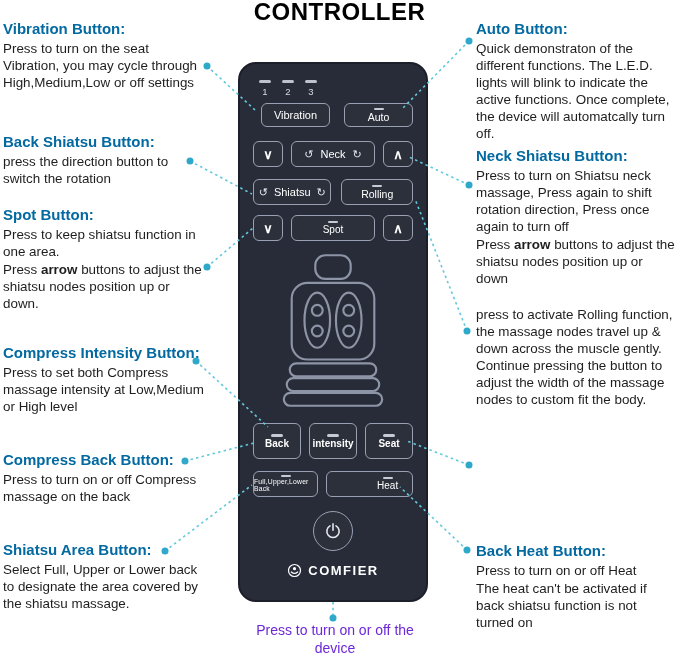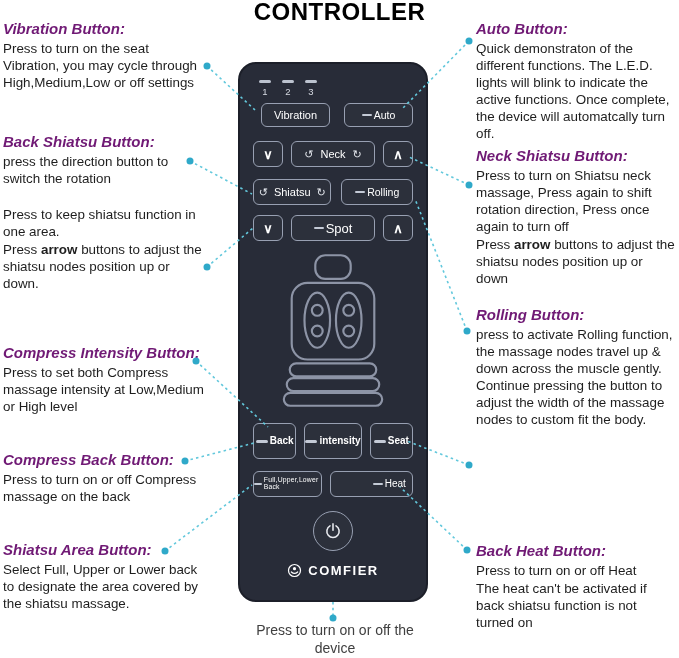--- a/index.html
+++ b/index.html
@@ -1,39 +1,39 @@
 <!DOCTYPE html>
 <html style="--remote-body: #282c38; --button-border: #98a0b2; --leader-line: #63c8dc; --leader-dot: #2fa9c9;"><head>
 <meta charset="utf-8">
 <style>
   html,body{margin:0;padding:0;background:#fff;}
   .page{position:relative;width:679px;height:658px;background:#fff;overflow:hidden;
         font-family:"Liberation Sans",sans-serif;color:#1b1b1b;}
   .title{position:absolute;top:-2px;left:0;right:0;margin:0;text-align:center;
          font-size:24px;font-weight:bold;letter-spacing:.5px;color:#000;}
   .ann{position:absolute;}
-  .ann-h{font-size:15px;font-weight:bold;font-style:italic;color:#701a75;margin-bottom:3px;}
+  .ann-h{font-size:15px;font-weight:bold;color:#0369a1;margin-bottom:3px;}
   .ann-b{font-size:13.4px;line-height:1.27;color:#1e1e1e;}
   .ann-b + .ann-b{margin-top:1px;}
   .bottom-note{position:absolute;left:254px;top:622px;width:162px;text-align:center;
-               font-size:14px;line-height:1.25;color:#404040;}
+               font-size:14px;line-height:1.25;color:#6d28d9;}
   
   .remote{position:absolute;left:238px;top:62px;width:190px;height:540px;box-sizing:border-box;
           background:var(--remote-body,#282c38);border:2px solid #1c1f29;border-radius:18px;
           padding:16px 13px 10px;display:flex;flex-direction:column;}
   .led-block{margin-left:6px;width:70px;}
   .led-dashes{display:flex;gap:11px;margin-bottom:3px;}
   .led-dash{width:12px;height:3px;border-radius:2px;background:#bcc3cf;}
   .led-nums{display:flex;gap:11px;}
   .led-num{width:12px;text-align:center;font-size:9.5px;color:#d6dae2;}
   .rrow{display:flex;align-items:stretch;}
   .rbtn{border:1px solid var(--button-border,#98a0b2);border-radius:6px;color:#fff;
         background:rgba(255,255,255,.02);display:flex;align-items:center;justify-content:center;
         font-size:11px;box-sizing:border-box;}
-  .rbtn.col{flex-direction:row;gap:2px;}
+  .rbtn.col{flex-direction:column;gap:2px;}
   .rbtn .dash{width:10px;height:2.5px;border-radius:2px;background:#c4cad6;}
   .arrow-btn{width:30px;font-size:13px;font-weight:bold;flex:none;}
   .rot{font-size:11px;color:#e6e9ef;line-height:1;}
   .btn-label{line-height:1;}
   .row1{margin-top:6px;height:24px;gap:14px;padding-left:8px;}
   .row2{margin-top:14px;height:26px;gap:8px;}
   .row3{margin-top:12px;height:26px;gap:10px;}
   .row4{margin-top:10px;height:26px;gap:8px;}
   .seat-wrap{margin:12px auto 0;}
   .row5{margin-top:10px;height:36px;gap:8px;font-weight:bold;}
@@ -64,20 +64,21 @@
     <div class="ann-h">Vibration Button:</div>
     <div class="ann-b">Press to turn on the seat Vibration, you may cycle through High,Medium,Low or off settings</div>
   </div>
 
   <div class="ann" style="left:3px;top:133px;width:204px">
     <div class="ann-h">Back Shiatsu Button:</div>
     <div class="ann-b">press the direction button to switch the rotation</div>
   </div>
 
   <div class="ann" style="left:3px;top:206px;width:204px">
+    <div class="ann-h">Spot Button:</div>
     <div class="ann-b">Press to keep shiatsu function in one area.</div>
     <div class="ann-b"><span>Press </span><b>arrow</b><span> buttons to adjust the shiatsu nodes position up or down.</span></div>
   </div>
 
   <div class="ann" style="left:3px;top:344px;width:204px">
     <div class="ann-h">Compress Intensity Button:</div>
     <div class="ann-b">Press to set both Compress massage intensity at Low,Medium or High level</div>
   </div>
 
   <div class="ann" style="left:3px;top:451px;width:204px">
@@ -95,21 +96,20 @@
     <div class="ann-b">Quick demonstraton of the different functions. The L.E.D. lights will blink to indicate the active functions. Once complete, the device will automatcally turn off.</div>
   </div>
 
   <div class="ann" style="left:476px;top:147px;width:200px">
     <div class="ann-h">Neck Shiatsu Button:</div>
     <div class="ann-b">Press to turn on Shiatsu neck massage, Press again to shift rotation direction, Press once again to turn off</div>
     <div class="ann-b"><span>Press </span><b>arrow</b><span> buttons to adjust the shiatsu nodes position up or down</span></div>
   </div>
 
   <div class="ann" style="left:476px;top:306px;width:200px">
-    <div class="ann-h">Rolling Button:</div>
     <div class="ann-b">press to activate Rolling function, the massage nodes travel up &amp; down across the muscle gently. Continue pressing the button to adjust the width of the massage nodes to custom fit the body.</div>
   </div>
 
 
   <div class="ann" style="left:476px;top:542px;width:200px">
     <div class="ann-h">Back Heat Button:</div>
     <div class="ann-b">Press to turn on or off Heat</div>
     <div class="ann-b">The heat can't be activated if back shiatsu function is not turned on</div>
   </div>
 
@@ -163,21 +163,21 @@
         <span class="btn-label" style="font-size:10.5px">Rolling</span>
       </div>
     </div>
 
     <div class="rrow row4">
       <div class="rbtn arrow-btn">
         <span>∨</span>
       </div>
       <div class="rbtn col" style="flex:1">
         <span class="dash"></span>
-        <span class="btn-label" style="font-size:13px">Spot</span>
+        <span class="btn-label" style="font-size:10px">Spot</span>
       </div>
       <div class="rbtn arrow-btn">
         <span>∧</span>
       </div>
     </div>
 
     <div class="seat-wrap">
       <svg width="118" height="156" viewBox="0 0 120 158" fill="none" stroke="#8d94a6" stroke-width="2.2">
         <rect x="42" y="2" width="36" height="24" rx="10"></rect>
         <rect x="18" y="30" width="84" height="78" rx="16"></rect>

